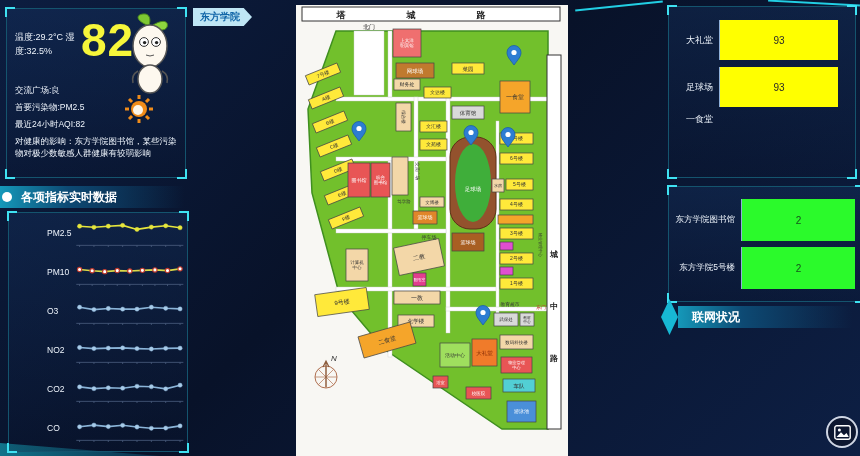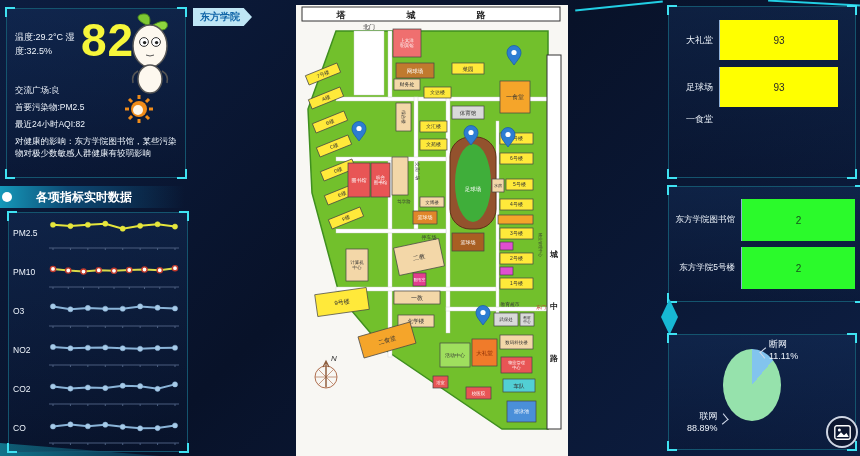--- a/index.html
+++ b/index.html
@@ -35,22 +35,22 @@
   .weather{left:6px;top:8px;width:180px;height:170px;}
   .wtemp{position:absolute;left:8px;top:22px;width:66px;font-size:9px;line-height:1.55;color:#eef4fc;}
   .waqi{position:absolute;left:74px;top:4px;font-size:46px;font-weight:bold;color:#f6f63a;letter-spacing:1px;}
   .mascot{position:absolute;right:6px;top:4px;}
   .sun{position:absolute;left:118px;top:86px;}
   .wlines{position:absolute;left:8px;top:76px;right:6px;font-size:8.5px;line-height:1.4;color:#eef4fc;}
   .wlines div{margin-bottom:5px;}
   .wlines .short{width:110px;}
 
   
-  .ind-band{left:0;top:186px;width:192px;gap:15px;}
-  .charts-frame{left:8px;top:212px;width:180px;height:240px;}
+  .ind-band{left:0;top:186px;width:192px;}
+  .charts-frame{left:8px;top:212px;width:180px;height:240px;padding-left:34px;}
   .srow{display:flex;align-items:center;height:39px;}
   .srow .slabel{width:36px;font-size:8.5px;color:#eef4fc;padding-left:4px;}
 
   
   .tag{position:absolute;left:193px;top:8px;padding:2px 12px 2px 7px;background:#bfe6f5;
     color:#1266a8;font-size:10px;font-weight:bold;
     clip-path:polygon(0 0,86% 0,100% 50%,86% 100%,0 100%);}
   .mapPanel{position:absolute;left:296px;top:5px;width:272px;height:451px;background:#f8f7f3;}
   .mapPanel svg text{font-family:"Liberation Sans","DejaVu Sans",sans-serif;}
 
@@ -606,37 +606,23 @@
         <div class="hrow">
           <span class="hlabel">东方学院5号楼</span>
           <div class="htrack">
             <div class="hbar" style="background: rgb(43, 250, 43); color: rgb(20, 82, 26); width: 100%;">2</div>
           </div>
         </div>
       </div>
   </section>
 
   <div class="big-diamond"></div>
-  <section class="frame rp3">
-    <i class="tl"></i>
-      <i class="tr"></i>
-      <i class="bl"></i>
-      <i class="br"></i>
-    <div class="pie" id="netPie" style="background: conic-gradient(rgb(130, 196, 238) 0deg, rgb(130, 196, 238) 11.11%, rgb(150, 226, 172) 11.11%, rgb(150, 226, 172) 100%);"></div>
-    <span class="conn a"></span>
-    <span class="conn b"></span>
-    <div class="pie-lb top">
-      <div>断网</div>
-      <div>11.11%</div>
-    </div>
-    <div class="pie-lb bot">
-      <div>联网</div>
-      <div>88.89%</div>
-    </div>
-  </section>
+  <div class="band net-band">
+    <span style="margin-left:14px">联网状况</span>
+  </div>
 
   <div class="imgbtn">
     <svg width="17" height="15" viewBox="0 0 17 15">
       <rect x="0.8" y="0.8" width="15.4" height="13.4" rx="2" fill="none" stroke="#fff" stroke-width="1.4"></rect>
       <circle cx="5.4" cy="5" r="1.5" fill="#fff"></circle>
       <path d="M2.5,12 L7,7.2 L10,10.2 L12.5,8 L14.8,12 Z" fill="#fff"></path>
     </svg>
   </div>
 
 </div>

